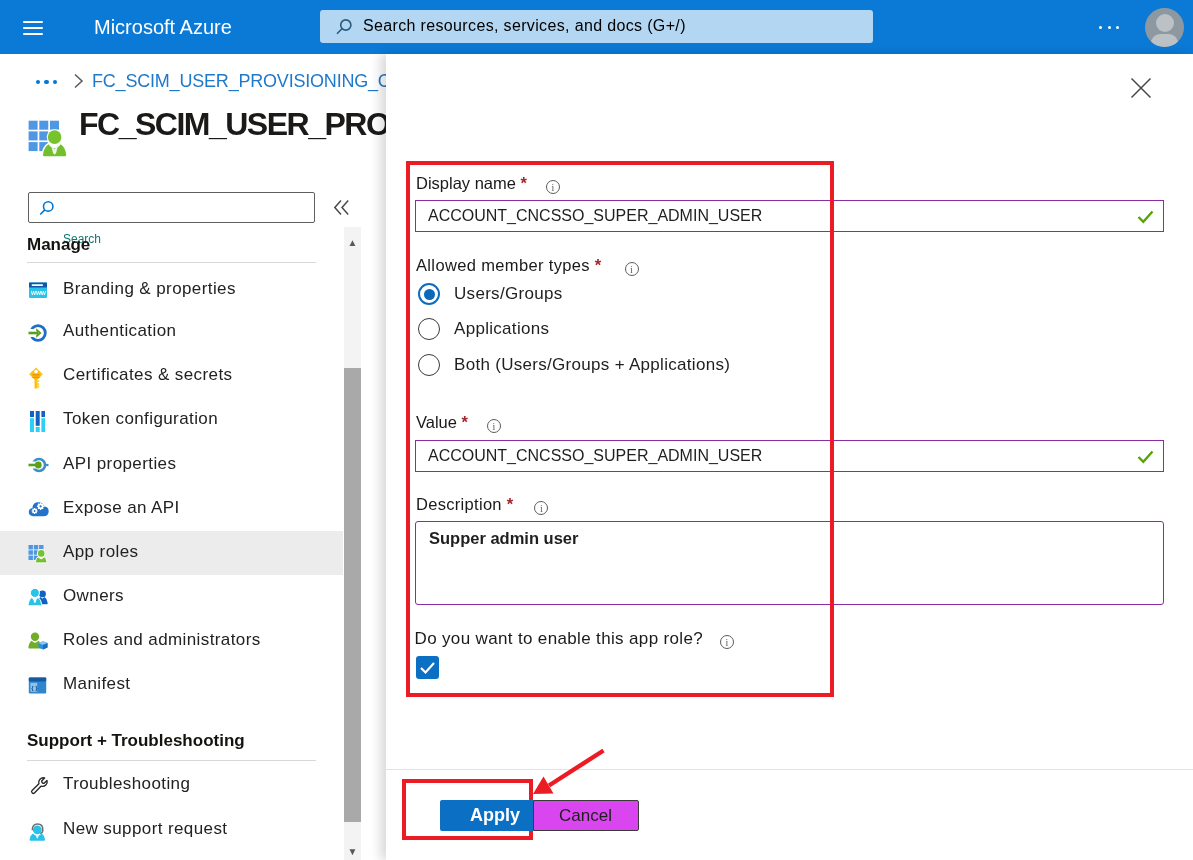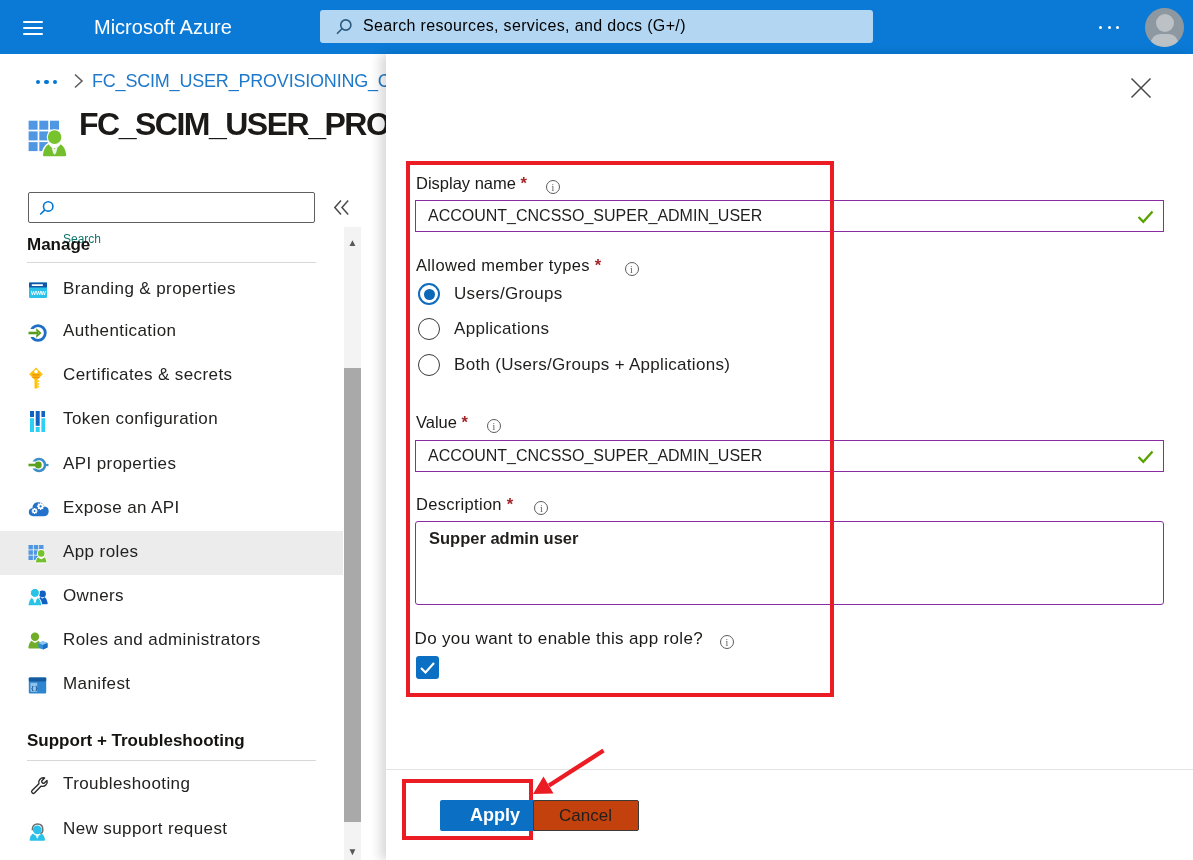--- a/index.html
+++ b/index.html
@@ -64,21 +64,21 @@
 #descbox { position:absolute; left:29px; top:467px; width:749px; height:84px; border:1.6px solid #8a2da5; border-radius:3px; }
 #descbox span { position:absolute; left:13px; top:7px; font-size:16.5px; color:#201f1e;font-weight:bold; }
 
 #cbx { position:absolute; left:30px; top:602px; width:23px; height:23px; background:#0b6fc4; border-radius:3px; }
 
 #redbox1 { position:absolute; left:20px; top:106.5px; width:428px; height:536px; border:4.6px solid #ec1c24; }
 #redbox2 { position:absolute; left:15.5px; top:725px; width:131px; height:61px; border:4.6px solid #ec1c24; }
 
 #footline { position:absolute; left:0; top:715px; width:807px; height:1px; background:#e3e3e3; }
 #applybtn { position:absolute; left:29px; top:746px; width:110px; height:31px; background:#0b6fc4; border-radius:2px; color:#fff; font-size:18px; font-weight:bold; text-align:center; line-height:31px;margin-left:25px; }
-#cancelbtn { position:absolute; left:146.5px; top:746px; width:106px; height:31px; background:#c2410c; border:1.6px solid #3b3a39; border-radius:2px; color:#201f1e; font-size:17px; text-align:center; line-height:29px; }
+#cancelbtn { position:absolute; left:146.5px; top:746px; width:106px; height:31px; background:#d946ef; border:1.6px solid #3b3a39; border-radius:2px; color:#201f1e; font-size:17px; text-align:center; line-height:29px; }
 </style>
 </head>
 <body>
 <div id="page">
 
   <div id="maincol">
     <div id="crumb">
       <span class="dots"><i></i><i></i><i></i></span>
       <svg class="chev" width="13" height="18" viewBox="0 0 13 18">
           <path d="M3 2.5 L10 9 L3 15.5" fill="none" stroke="#5f5e5d" stroke-width="1.6"></path>

